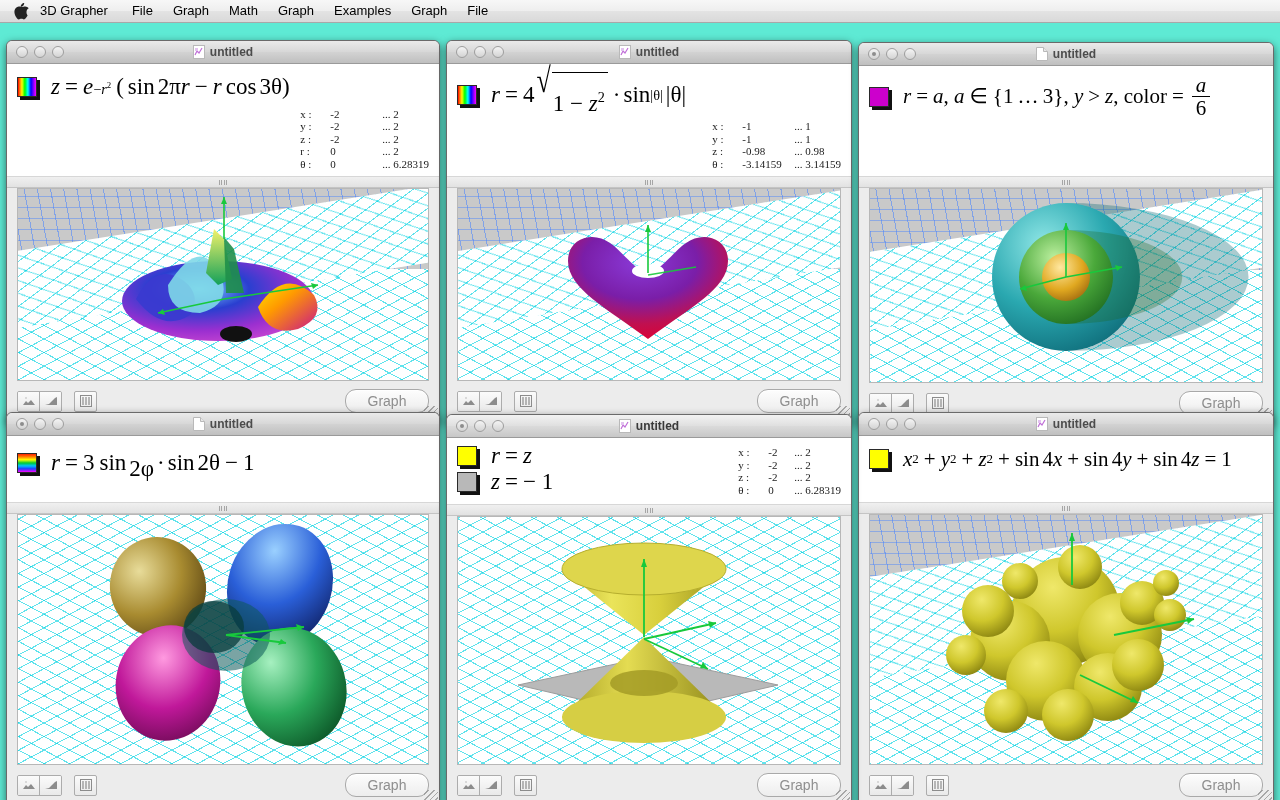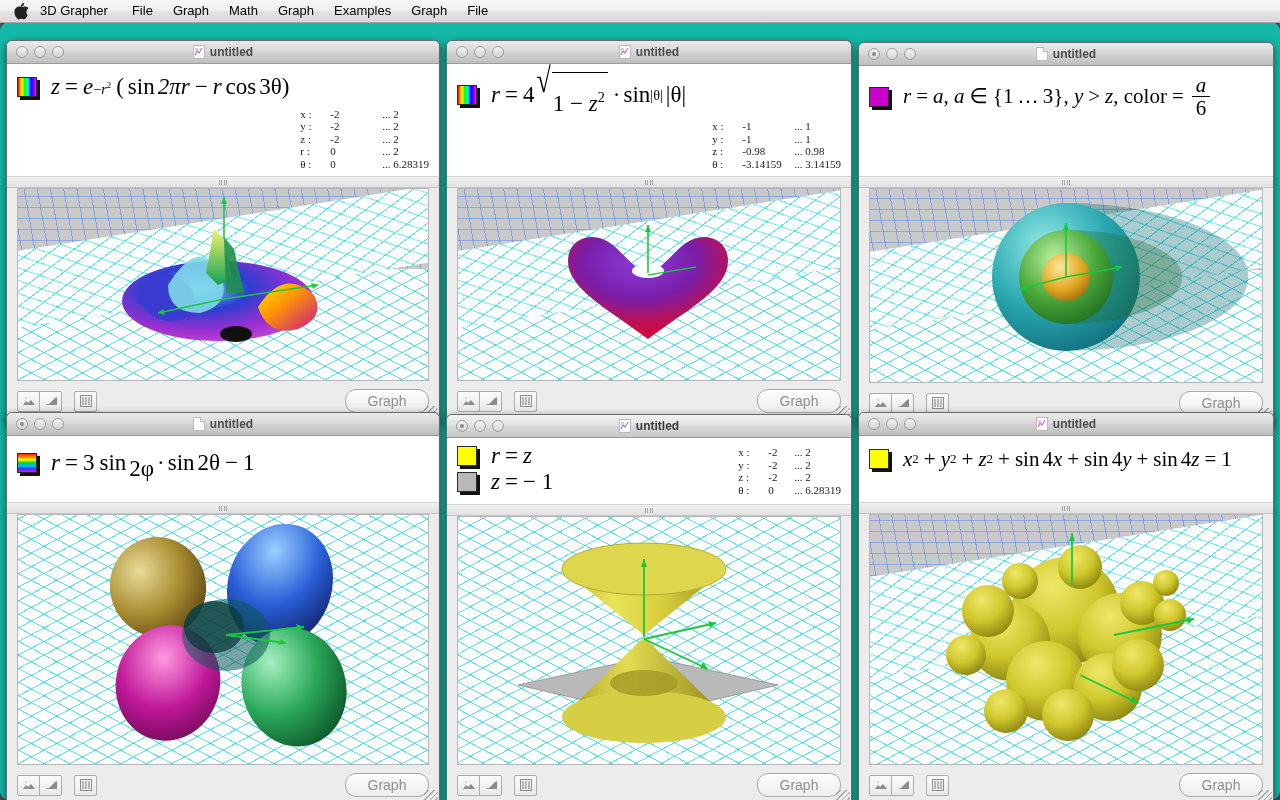--- a/index.html
+++ b/index.html
@@ -23,22 +23,21 @@
     width:30px;display:flex;align-items:center;justify-content:center;
     margin-left:6px;
   }
   .menubar .apple svg{display:block;}
   .menu-item{padding:0 10px;line-height:22px;height:22px;white-space:nowrap;}
   .menu-item.app-name{font-weight:normal;padding-left:4px;padding-right:14px;}
 
   
   .desktop{
     position:absolute;left:0;top:22px;width:1280px;height:778px;
-    background:#14b8a6;
-    border-radius:9px;
+    background:#5eead4;
   }
 
   
   .win{
     position:absolute;
     background:#ececec;
     border:1px solid #6a6a6a;
     border-radius:6px 6px 3px 3px;
     box-shadow:0 3px 9px rgba(0,0,0,0.55);
     overflow:hidden;
@@ -277,21 +276,21 @@
       </div>
     </div>
 
     <div class="formula-pane" style="height:112px;">
       <div class="formula-rows">
         <div class="frow">
           <div class="swatch sw-rainbow-v"></div>
           <div class="eq">
             <i>z</i><span class="op">=</span><i>e</i><sup>−<i>r</i><sup>2</sup></sup>
             <span style="padding-left:5px;">(</span>
-            <span class="fn" style="padding-left:4px;">sin</span><span style="padding-left:3px;font-style:italic;">2π</span><i>r</i>
+            <span class="fn" style="padding-left:4px;">sin</span><span style="padding-left:3px;">2π</span><i>r</i>
             <span class="op">−</span><i>r</i>
             <span class="fn" style="padding-left:4px;">cos</span><span style="padding-left:3px;">3θ</span>)
           </div>
         </div>
       </div>
       <div class="ranges">
         <div class="rrow">
             <span class="rlbl">x :</span>
             <span class="rmin">-2</span>
             <span>... 2</span>

